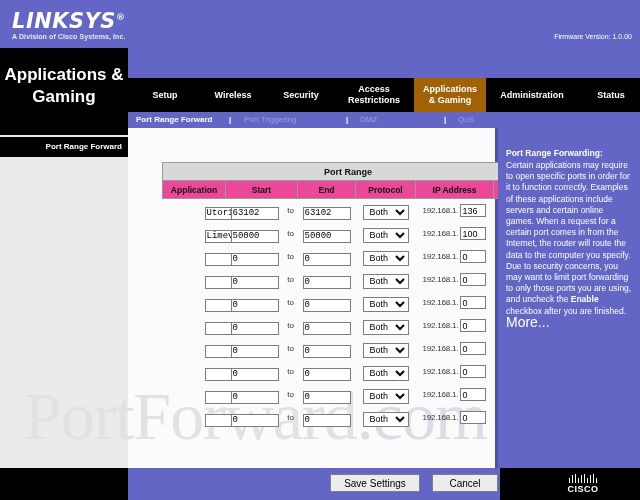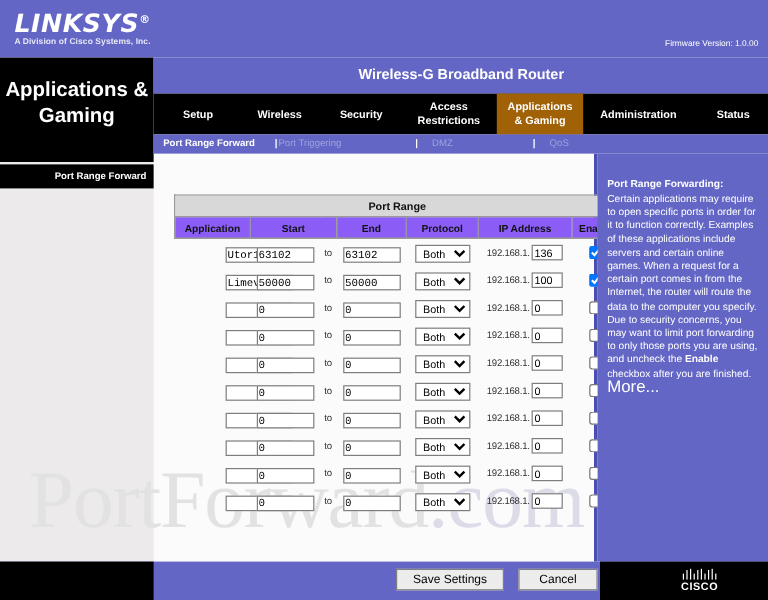--- a/index.html
+++ b/index.html
@@ -244,21 +244,21 @@
   .help-more {
     color: #ffffff;
     font-size: 14px;
     font-weight: normal;
     line-height: 11.2px;
   }
 
   
   .table-wrap {
     position: absolute;
-    left: 145px; top: 162px;
+    left: 162px; top: 162px;
     width: 338px;
     z-index: 6;
   }
   table.pf {
     border-collapse: collapse;
     width: 338px;
     table-layout: fixed;
   }
   table.pf td, table.pf th {
     padding: 0;
@@ -267,21 +267,21 @@
   .hdr-group {
     background: #d8d8d8;
     border: 1px solid #9a9a9a;
     text-align: center;
     font-size: 9px;
     font-weight: bold;
     color: #111;
     height: 17px;
   }
   .hdr-cell {
-    background: #8b5cf6;
+    background: #ec4899;
     border: 1px solid #9a9a9a;
     border-top: none;
     text-align: center;
     font-size: 8.5px;
     font-weight: bold;
     color: #111;
     height: 17px;
   }
   .datarow td {
     height: 23px;
@@ -429,36 +429,35 @@
     </div>
     <div class="firmware">Firmware Version: 1.0.00</div>
   </div>
 
   <div class="leftpanel">
     <div class="leftpanel-title">Applications
 &amp; Gaming</div>
   </div>
 
   <div class="titlestrip">
-    <div class="router-name">Wireless-G Broadband Router</div>
   </div>
 
   <div class="tabrow" id="tabrow">
       <div class="tab" style="left: 4px; width: 66px;">Setup</div>
       <div class="tab" style="left: 70px; width: 70px;">Wireless</div>
       <div class="tab" style="left: 140px; width: 66px;">Security</div>
       <div class="tab" style="left: 206px; width: 80px;">Access<br>Restrictions</div>
       <div class="tab active" style="left: 286px; width: 72px;">Applications<br>&amp; Gaming</div>
       <div class="tab" style="left: 358px; width: 92px;">Administration</div>
       <div class="tab" style="left: 450px; width: 66px;">Status</div>
     </div>
 
   <div class="subnav" id="subnav">
       <div class="subitem active" style="left: 8px;">Port Range Forward</div>
-      <div class="subitem idle" style="left: 104px;">Port Triggering</div>
+      <div class="subitem idle" style="left: 116px;">Port Triggering</div>
       <div class="subitem idle" style="left: 232px;">DMZ</div>
       <div class="subitem idle" style="left: 330px;">QoS</div>
       <div class="subsep" style="left: 101px;">|</div>
       <div class="subsep" style="left: 218px;">|</div>
       <div class="subsep" style="left: 316px;">|</div>
     </div>
 
   <div class="side-label">
     <span>Port Range Forward</span>
   </div>

